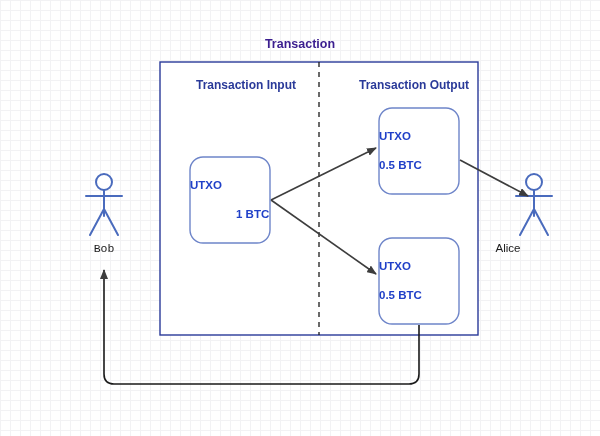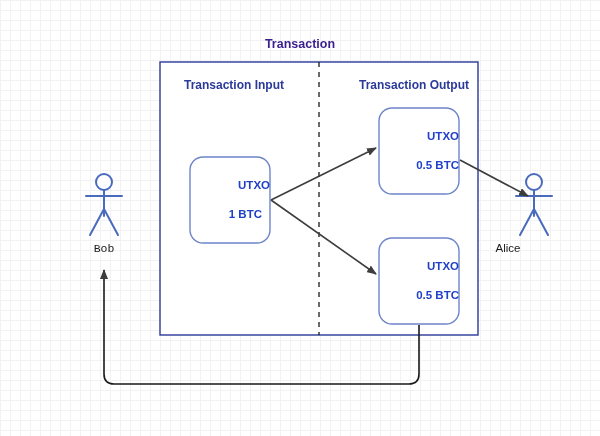--- a/index.html
+++ b/index.html
@@ -57,31 +57,31 @@
     font-size: 12.5px;
     font-weight: bold;
   }
 
   .section-heading {
     color: #2a3a99;
     font-size: 12px;
     font-weight: bold;
     text-align: center;
   }
-  #heading-input  { left: 160px; top: 79px; width: 148px; }
+  #heading-input  { left: 172px; top: 79px; width: 148px; }
   #heading-output { left: 319px; top: 79px; width: 190px; }
 
   .utxo-text {
     color: #2040c8;
     font-size: 11.5px;
     font-weight: bold;
-    text-align: right;
+    text-align: left;
   }
   #utxo-in-label   { left: 190px; top: 180px; width: 80px; }
-  #utxo-in-amount  { left: 190px; top: 209px; width: 72px; }
+  #utxo-in-amount  { left: 190px; top: 209px; width: 72px; padding-left: 46px; }
   #utxo-out1-label  { left: 379px; top: 131px; width: 80px; }
   #utxo-out1-amount { left: 379px; top: 160px; width: 80px; }
   #utxo-out2-label  { left: 379px; top: 261px; width: 80px; }
   #utxo-out2-amount { left: 379px; top: 290px; width: 80px; }
 
   .actor-label {
     color: #1a1a1a;
     font-size: 11.5px;
     text-align: center;
   }

